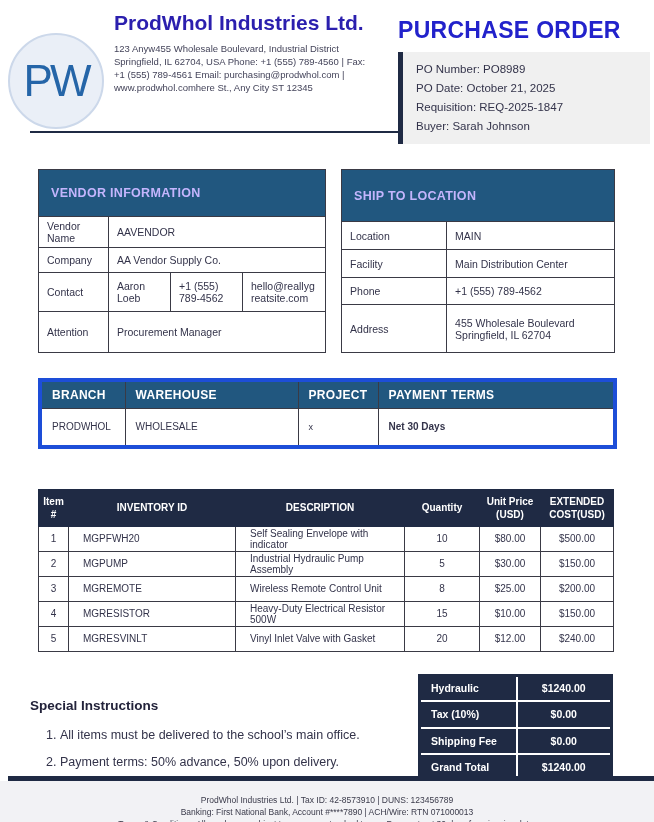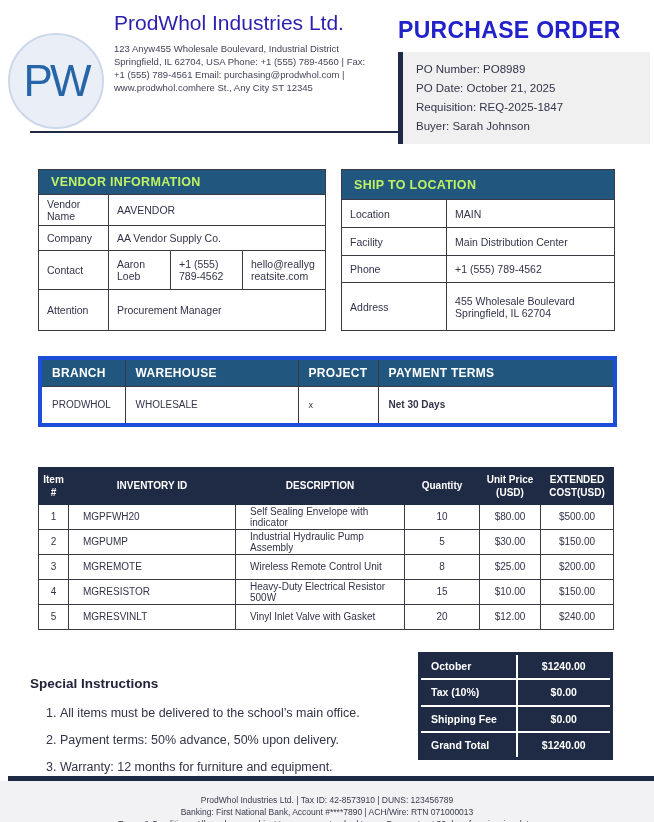--- a/index.html
+++ b/index.html
@@ -12,37 +12,37 @@
 
   
   .header { display:flex; padding:8px 4px 0 8px; height:125px; }
   .logo-circle {
     width:96px; height:96px; border-radius:50%; flex-shrink:0;
     background:#eaeff7; border:2px solid #ccd8ea; margin-top:25px;
     display:flex; align-items:center; justify-content:center;
   }
   .logo-text { font-size:44px; font-weight:normal; color:#2565a8; letter-spacing:-3px; }
   .company-block { margin-left:10px; width:284px; }
-  .company-name { font-size:21px; font-weight:normal; color:#2b1fae; margin-top:3px; }
+  .company-name { font-size:21px; font-weight:bold; color:#2b1fae; margin-top:3px; }
   .company-address { font-size:9.5px; color:#44445a; line-height:13px; margin-top:7px; width:262px; }
   .po-block { margin-left:auto; width:252px; }
   .doc-title { font-size:23px; font-weight:bold; color:#2222cb; margin-top:9px; letter-spacing:0.3px; white-space:nowrap; }
   .po-box { margin-top:8px; background:#f0f0f0; border-left:5px solid #1f2a44; padding:8px 0 8px 13px; }
   .po-line { font-size:11.5px; color:#33334a; line-height:19px; }
 
   .divider { height:2px; background:#1f2a44; margin:6px 41px 0 30px; }
 
   
   .tables-row { display:flex; margin:36px 41px 0 38px; gap:15px; }
   table { border-collapse:collapse; }
   .info-table { border:1px solid #3a3a45; font-size:10.5px; color:#33334a; table-layout:fixed; }
   .info-table td { border:1px solid #3a3a45; padding:3px 8px; overflow-wrap:break-word; }
   .section-head {
-    background:#21577f; color:#bef264; font-weight:bold; font-size:12.5px;
-    text-align:left; padding:5px 12px; border:1px solid #3a3a45; letter-spacing:0.3px;
+    background:#21577f; color:#c4b5fd; font-weight:bold; font-size:12.5px;
+    text-align:left; padding:16px 12px; border:1px solid #3a3a45; letter-spacing:0.3px;
   }
   .vendor-table { width:287px; }
   .shipto-table { width:273px; }
 
   
   .branch-table { margin:25px 41px 0 38px; width:575px; font-size:10px; border:4px solid #1d4ed8; table-layout:fixed; }
   .branch-table th {
     background:#21577f; color:#fff; font-size:12px; font-weight:bold; text-align:left;
     padding:6px 10px; border:1px solid #3a3a45; letter-spacing:0.3px;
   }
@@ -262,21 +262,21 @@
       <ol>
         <li>All items must be delivered to the school’s main office.</li>
         <li>Payment terms: 50% advance, 50% upon delivery.</li>
         <li>Warranty: 12 months for furniture and equipment.</li>
       </ol>
     </div>
 
     <table class="totals-table">
       <tbody>
           <tr>
-        <td class="t-label">October</td>
+        <td class="t-label">Hydraulic</td>
         <td class="t-value">$1240.00</td>
       </tr>
       <tr>
         <td class="t-label">Tax (10%)</td>
         <td class="t-value">$0.00</td>
       </tr>
       <tr>
         <td class="t-label">Shipping Fee</td>
         <td class="t-value">$0.00</td>
       </tr>

